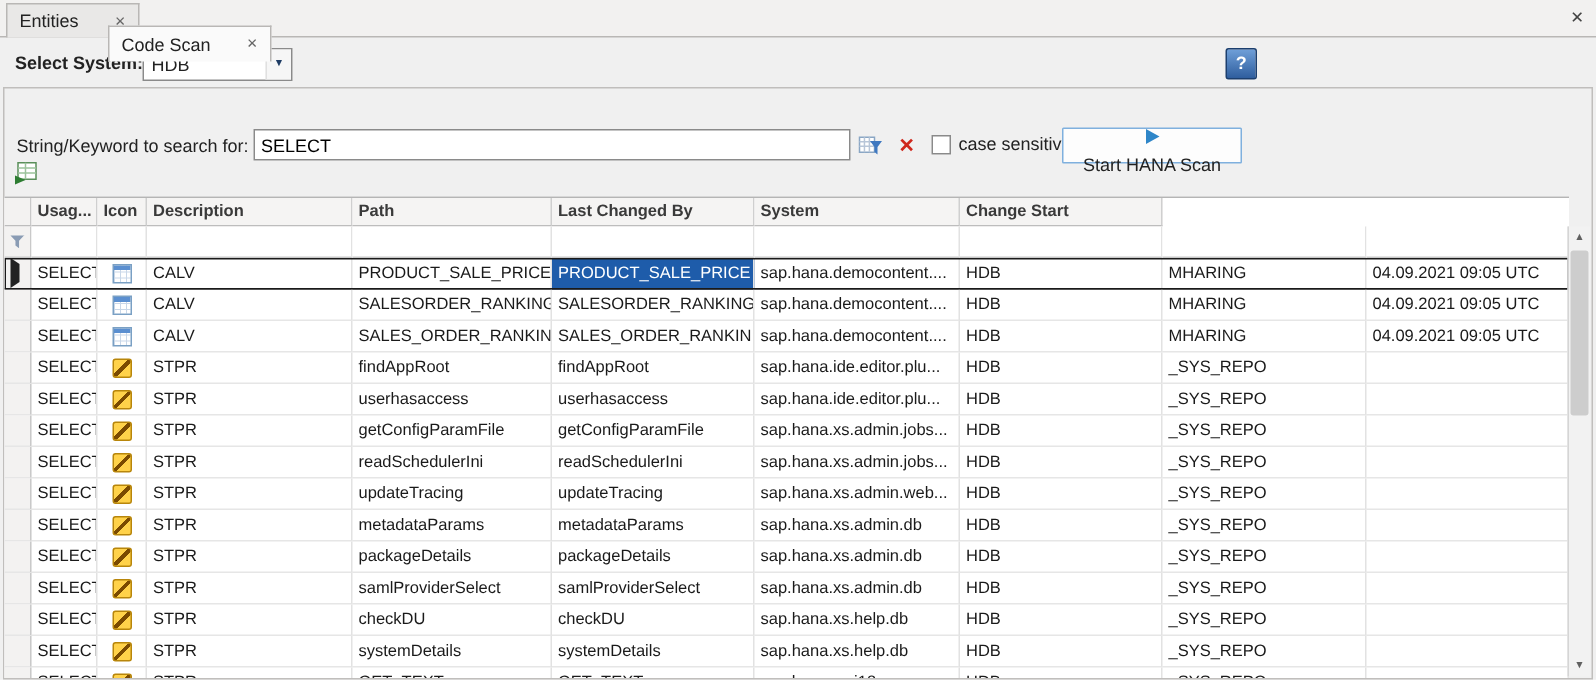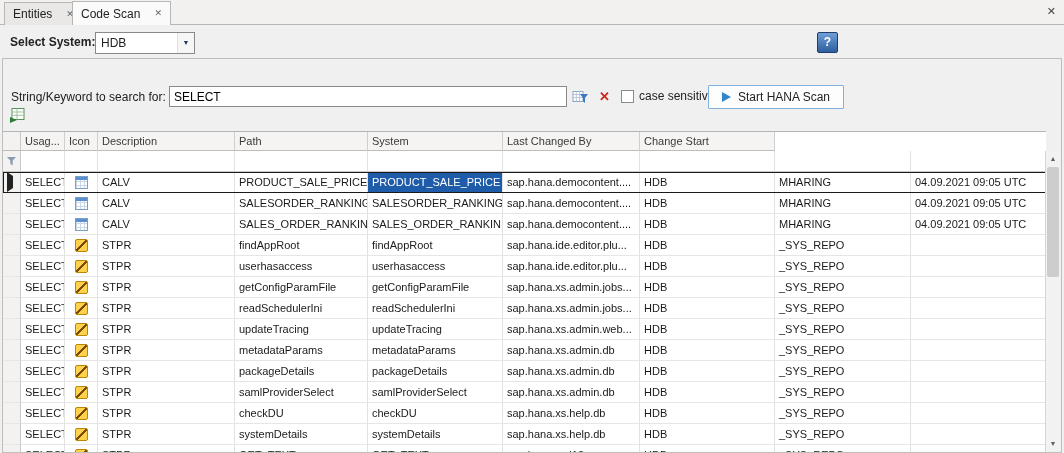--- a/index.html
+++ b/index.html
@@ -3,25 +3,25 @@
 <meta charset="utf-8">
 <style>
   * { margin:0; padding:0; box-sizing:border-box; }
   html,body { width:1064px; height:453px; overflow:hidden; background:#f0f0f0;
     font-family:"Liberation Sans", sans-serif; font-size:12px; color:#222; }
 
   
   .tabbar { position:absolute; left:0; top:0; width:1064px; height:25px;
     background:#f2f1f0; border-bottom:1px solid #b9b7b5; }
   .tab { position:absolute; top:2px; height:23px; display:flex; align-items:center;
-    gap:14px; padding:0 8px; border:1px solid #b9b7b5; border-bottom:none;
+    gap:24px; padding:0 8px; border:1px solid #b9b7b5; border-bottom:none;
     background:#e9e8e7; cursor:default; }
   .tab.active { background:#fafafa; height:24px; top:1px; z-index:2; }
   .tab-entities { left:4px; }
-  .tab-codescan { left:72px; }
+  .tab-codescan { left:72px;margin-top:16px; }
   .tabx { font-size:9px; color:#666; line-height:1; }
   .winclose { position:absolute; right:8px; top:5px; font-size:11px; color:#444; cursor:default; }
 
   
   .sysrow { position:absolute; left:0; top:26px; width:852px; height:32px; }
   .syslabel { position:absolute; left:10px; top:9px; font-weight:bold; }
   .combo { position:absolute; left:95px; top:6px; width:100px; height:22px;
     background:#fff; border:1px solid #8a8a8a; display:flex; align-items:center; }
   .combo-text { flex:1; padding-left:5px; }
   .combo-arrow { width:17px; text-align:center; font-size:7px; color:#1e3c64;
@@ -39,35 +39,35 @@
   .searchinput { position:absolute; left:166px; top:1px; width:398px; height:21px;
     border:1px solid #8a8a8a; padding:0 4px; font:12px "Liberation Sans", sans-serif; background:#fff; }
   .iconbtn { position:absolute; top:2px; width:19px; height:19px; display:flex;
     align-items:center; justify-content:center; cursor:default; }
   .btn-filtergrid { left:568px; }
   .btn-clear { left:592px; color:#cf271c; font-weight:bold; font-size:13px; }
   .cbwrap { position:absolute; left:618px; top:4px; display:flex; align-items:center; gap:5px; }
   .checkbox { width:13px; height:13px; background:#fff; border:1px solid #8a8a8a; }
   .scanbtn { position:absolute; left:705px; top:0; height:24px; padding:0 13px;
     background:#fdfdfd; border:1px solid #7fb0de; border-radius:1px;
-    display:flex; align-items:center; gap:7px; font:12px "Liberation Sans", sans-serif; cursor:default; }
+    display:flex; align-items:center; gap:7px; font:12px "Liberation Sans", sans-serif; cursor:default;flex-direction:column; }
   .playicon { width:0; height:0; border-left:9px solid #2f86c8;
     border-top:5px solid transparent; border-bottom:5px solid transparent; }
 
   .exportwrap { position:absolute; left:6px; top:47px; }
 
   
   .grid { position:absolute; left:0; top:72px; right:15px; bottom:0;
     background:#fff; border-top:1px solid #b5b5b5; overflow:hidden;
     font-size:11px; }
   .grid-cols { display:grid;
     grid-template-columns:18px 44px 33px 137px 133px 135px 137px 135px 136px minmax(0,1fr); }
   .ghead { height:19px; }
   .hcell { background:#f5f4f3; border-right:1px solid #cfcfcf; border-bottom:1px solid #bdbdbd;
-    padding:0 4px; line-height:18px; color:#3a3a3a; white-space:nowrap; overflow:hidden; }
+    padding:0 4px; line-height:18px; color:#3a3a3a; white-space:nowrap; overflow:hidden;font-weight:bold; }
   .gfilter { height:21px; }
   .fcell { background:#fff; border-right:1px solid #e2e2e2; border-bottom:1px solid #c9c9c9; }
   .marker { background:#f3f2f1 !important; border-right:1px solid #c9c9c9 !important;
     display:flex; align-items:center; justify-content:center; }
   .funnel { width:10px; height:9px; background:#8a9cb4;
     clip-path:polygon(0 0,100% 0,62% 45%,62% 100%,38% 80%,38% 45%); }
   .grow { height:21px; }
   .grow .cell { border-right:1px solid #e2e2e2; border-bottom:1px solid #e6e6e6;
     padding:0 4px; line-height:20px; white-space:nowrap; overflow:hidden; color:#1a1a1a;
     display:block; }
@@ -152,22 +152,22 @@
     </svg>
   </div>
 
   <div class="grid">
     <div class="ghead grid-cols">
       <div class="hcell marker"></div>
       <div class="hcell">Usag...</div>
       <div class="hcell">Icon</div>
       <div class="hcell">Description</div>
       <div class="hcell">Path</div>
+      <div class="hcell">Last Changed By</div>
       <div class="hcell">System</div>
-      <div class="hcell">Last Changed By</div>
       <div class="hcell">Change Start</div>
     </div>
     <div class="gfilter grid-cols">
       <div class="fcell marker">
         <span class="funnel"></span>
       </div>
       <div class="fcell"></div>
       <div class="fcell"></div>
       <div class="fcell"></div>
       <div class="fcell"></div>

